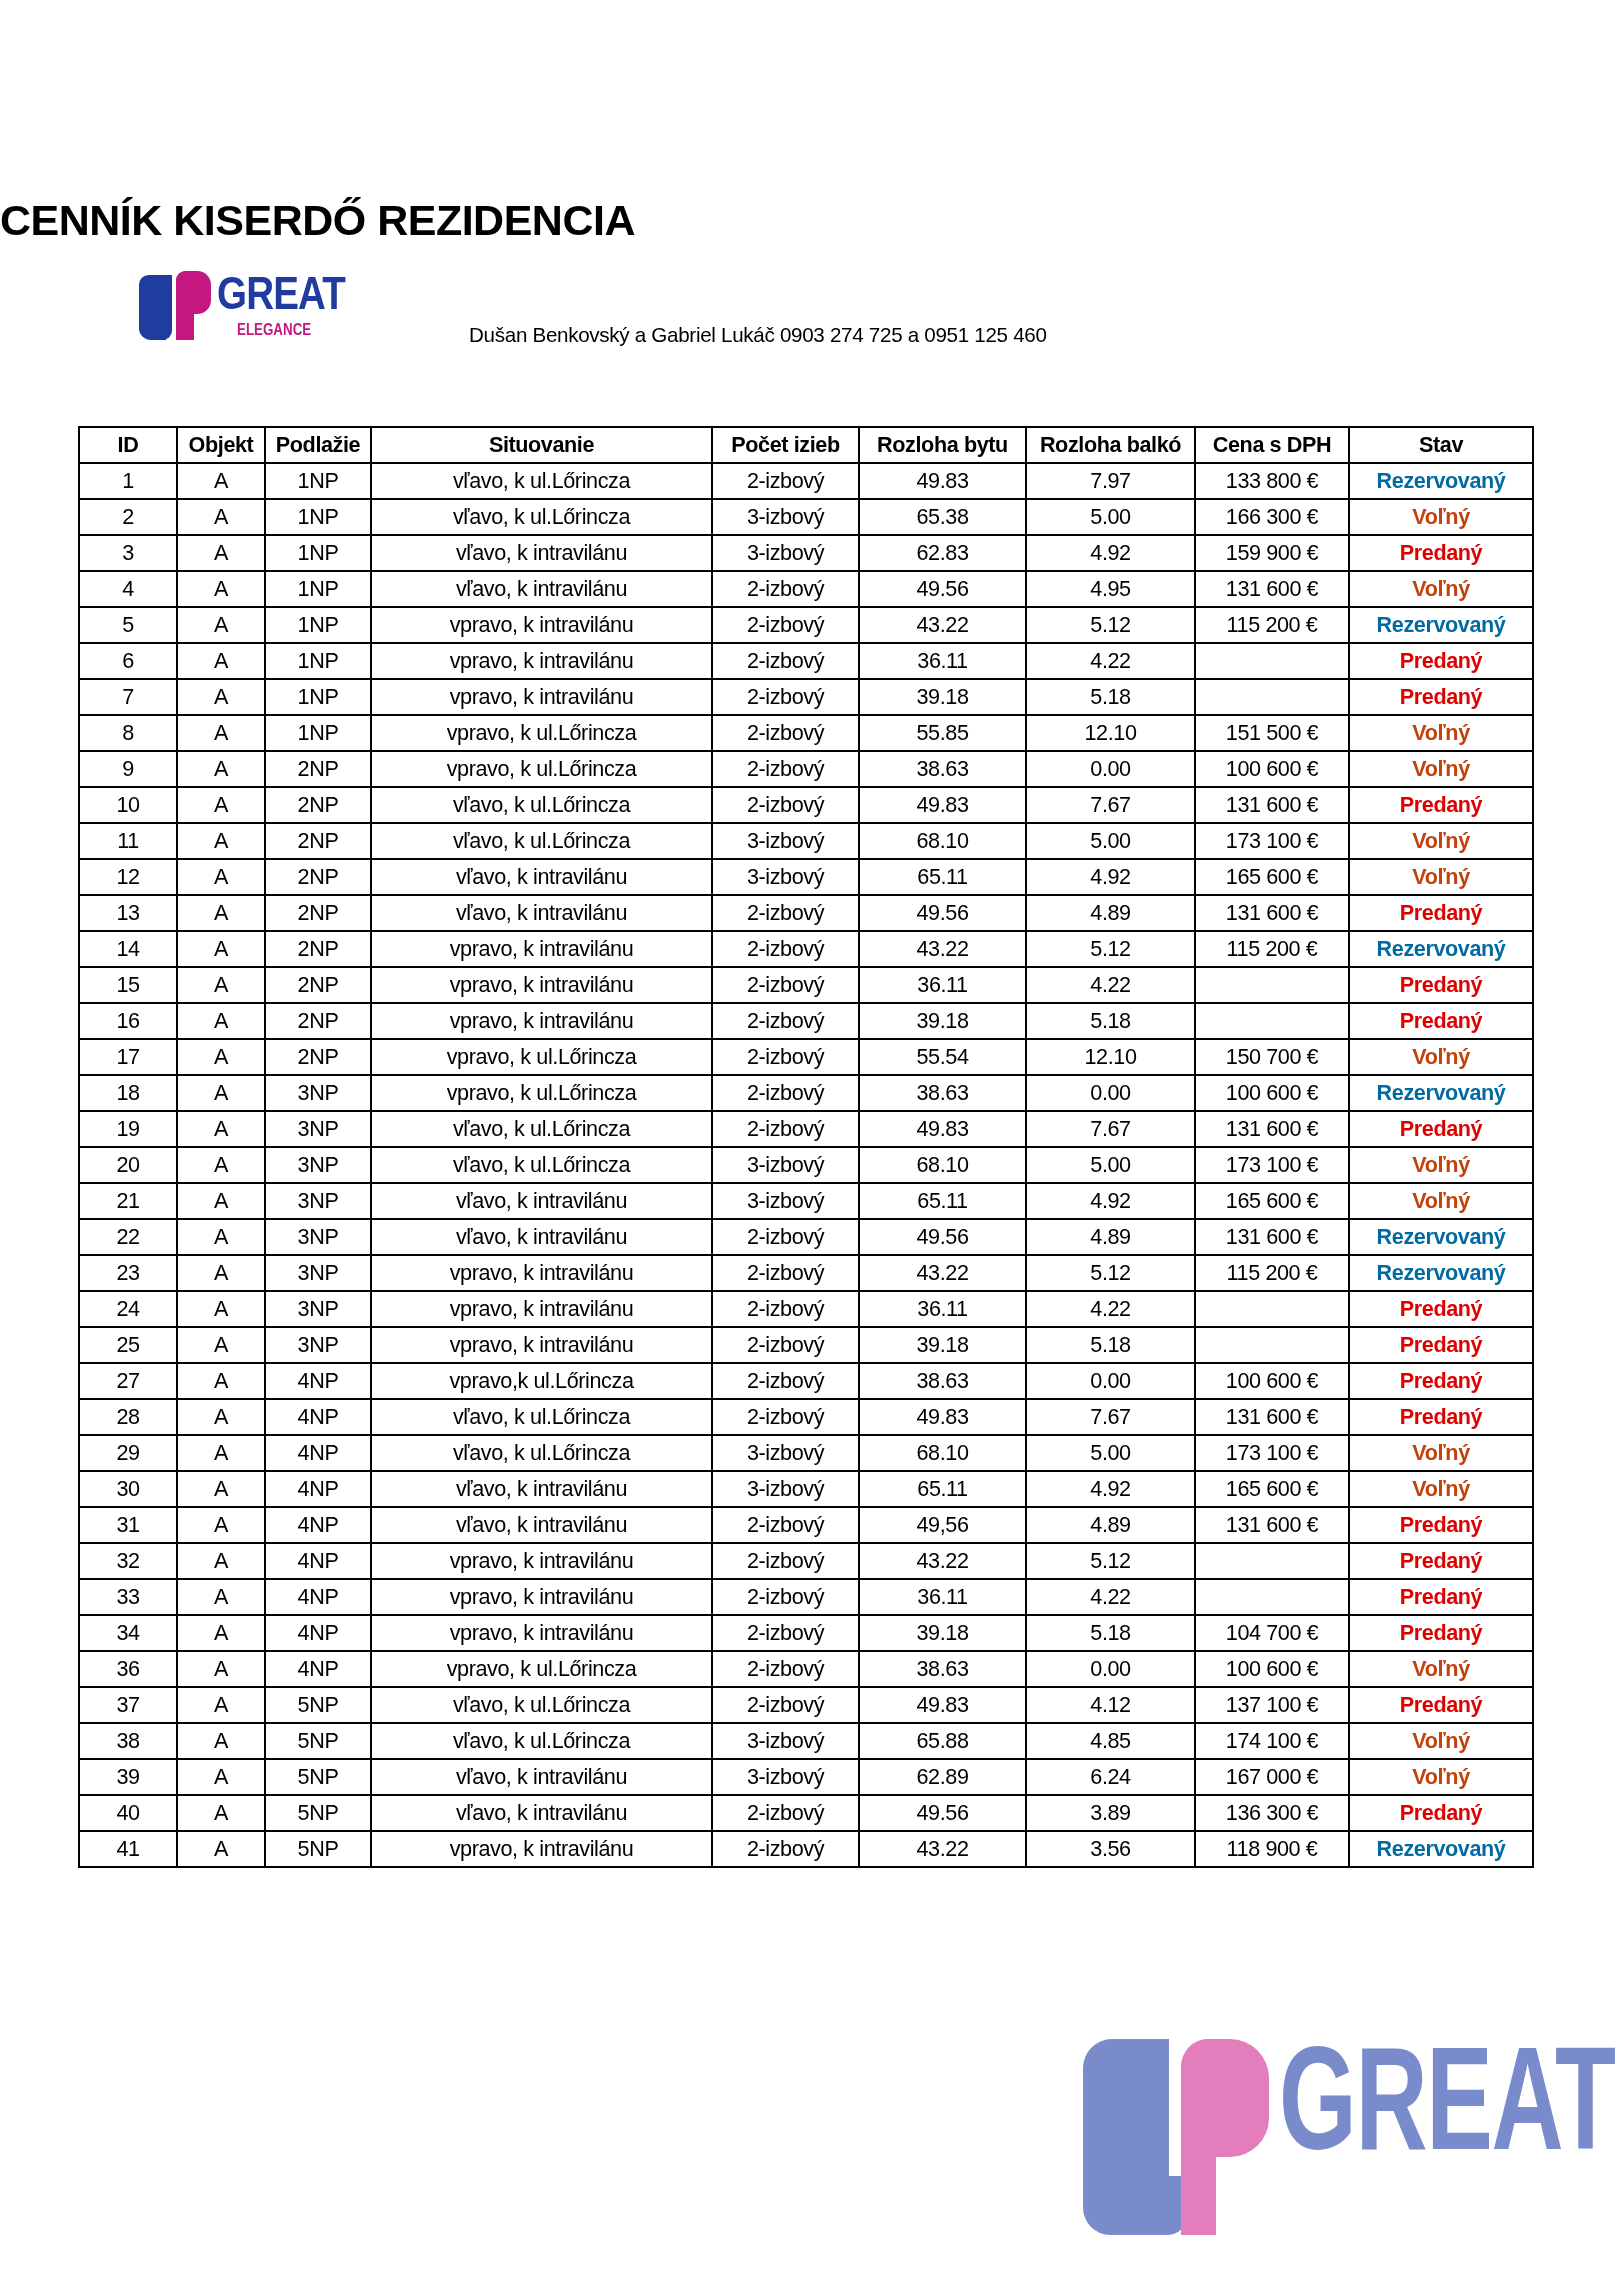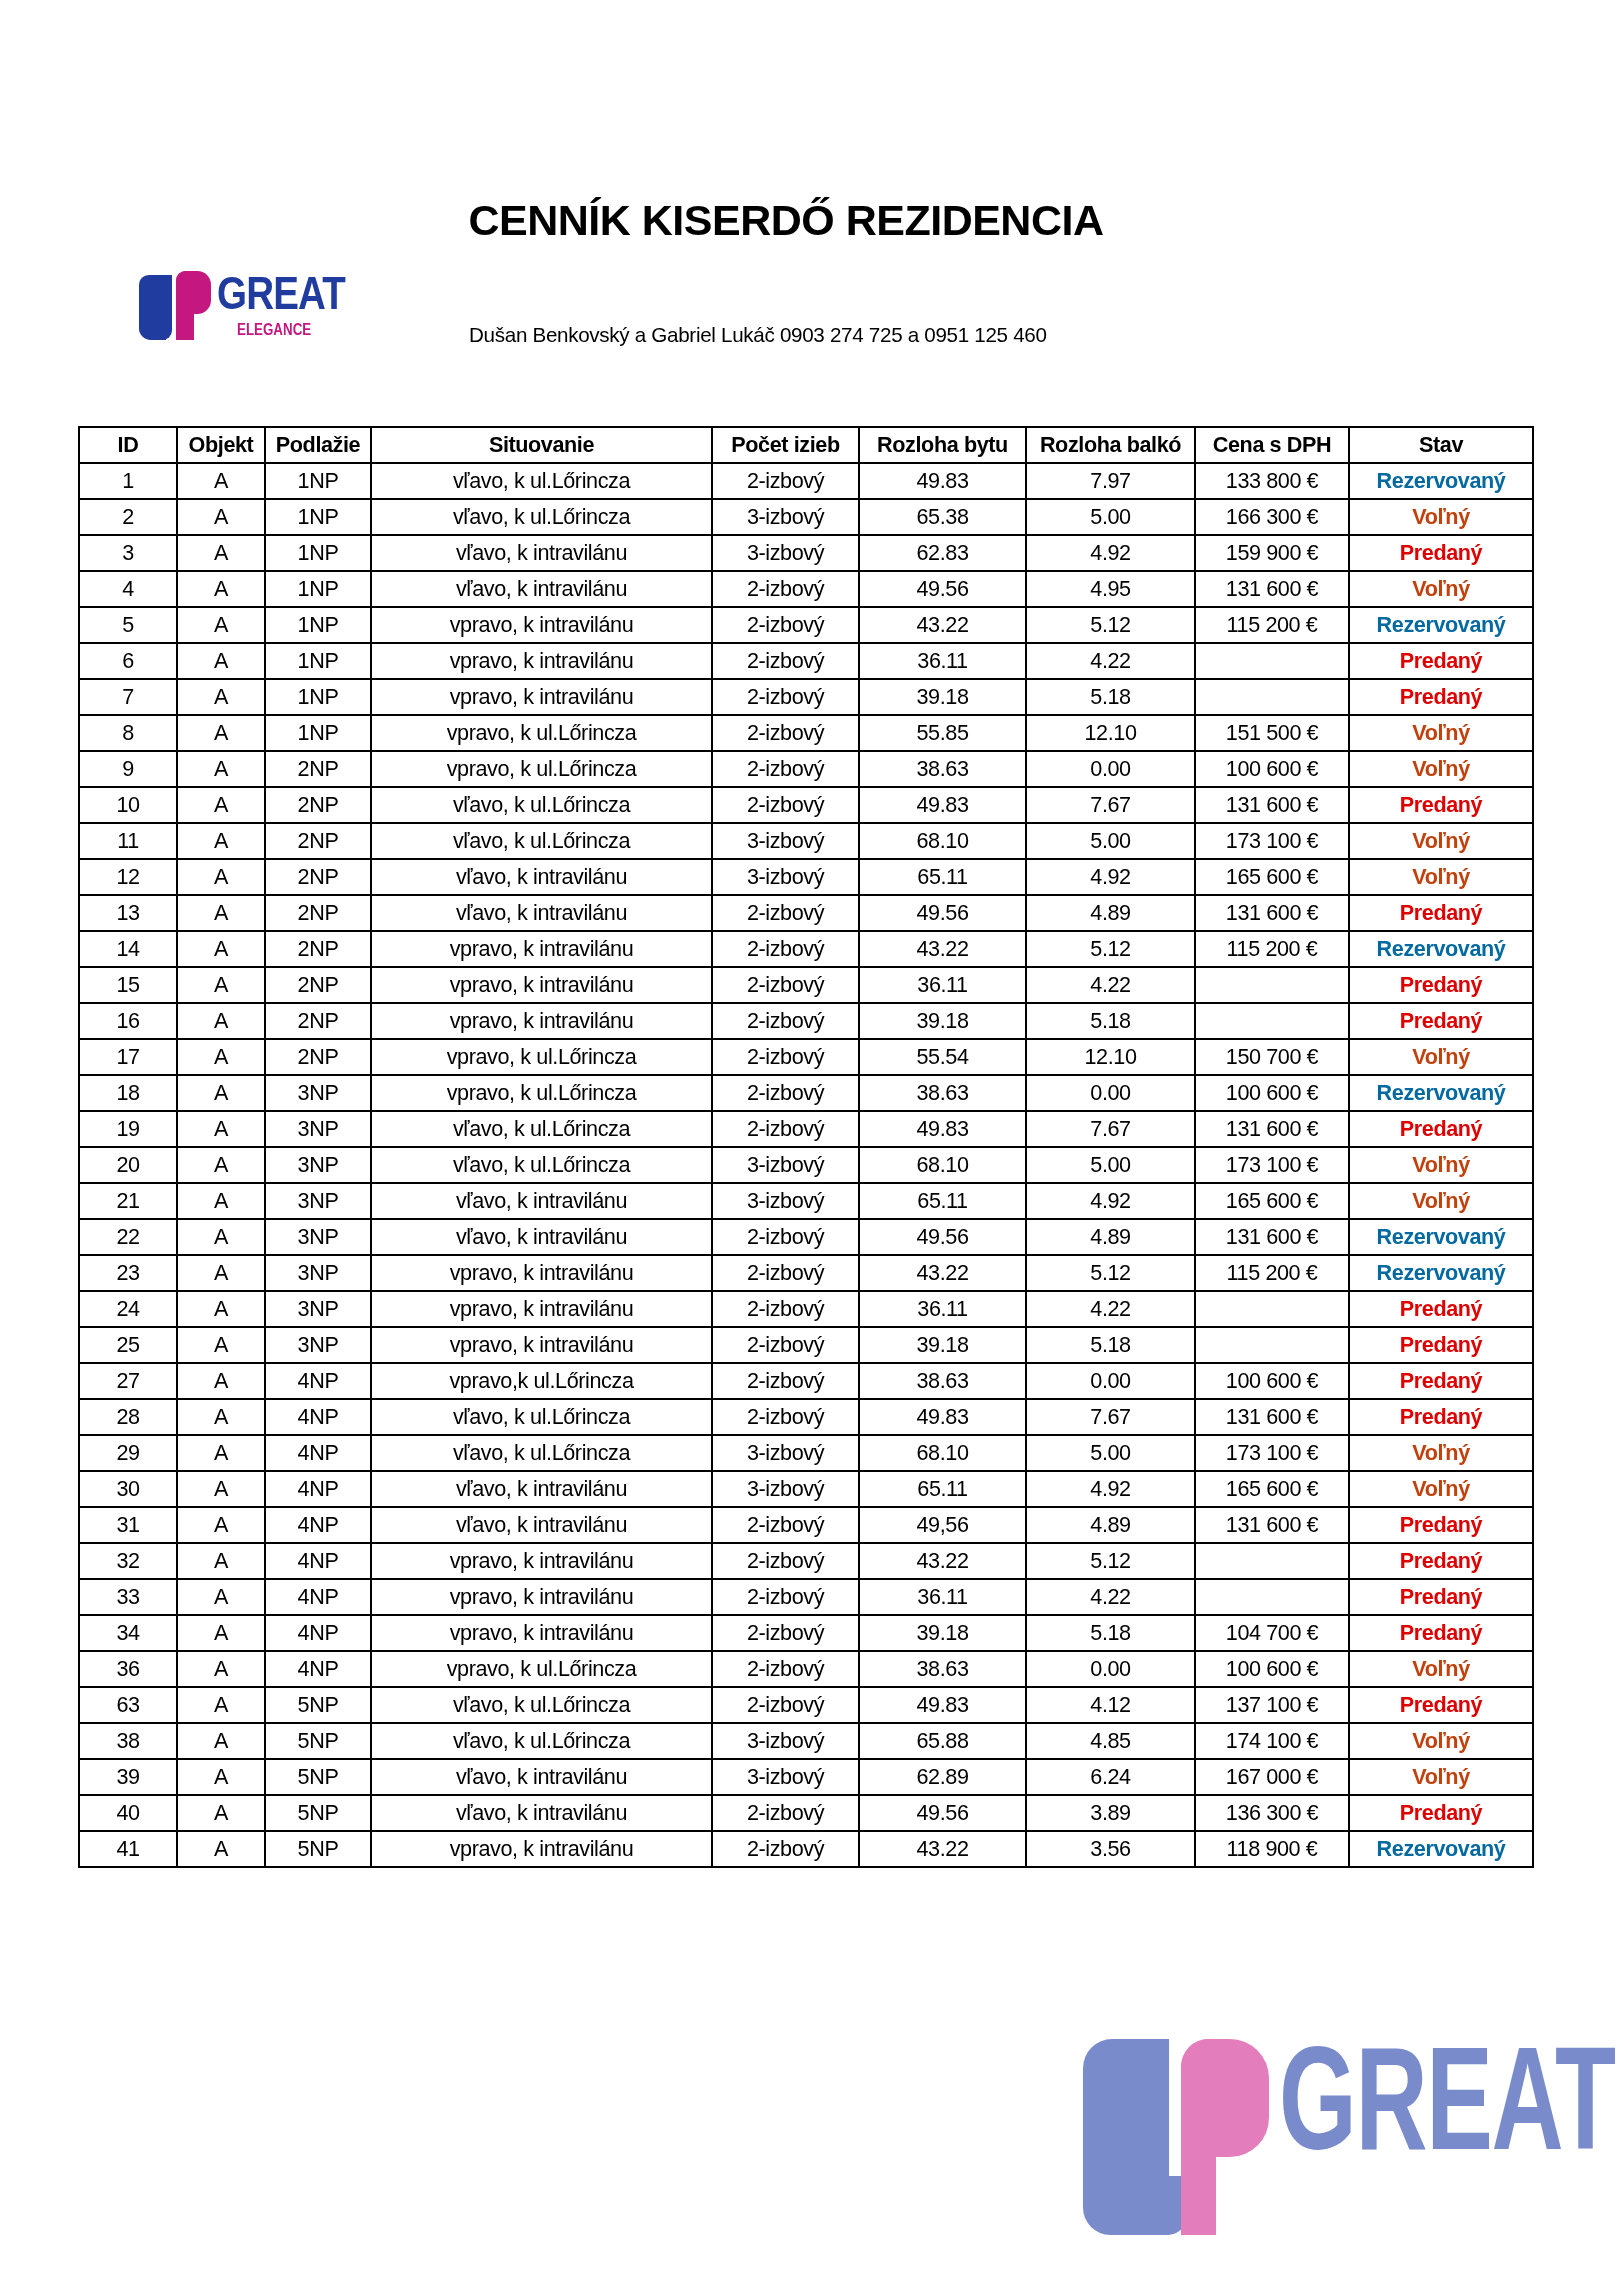--- a/index.html
+++ b/index.html
@@ -1,18 +1,18 @@
 <!DOCTYPE html>
 <html><head>
 <meta charset="utf-8">
 <style>
   html, body { margin:0; padding:0; background:#ffffff; }
   body { width:1621px; height:2292px; position:relative; overflow:hidden;
          font-family:"Liberation Sans", sans-serif; color:#000; }
-  .title { position:absolute; left:0; width:1572px; top:196px; text-align:center;
+  .title { position:absolute; left:0; width:1572px; top:196px; text-align:left;
            font-family:"Liberation Sans", sans-serif; font-weight:bold; font-size:43px;
            letter-spacing:-0.5px; }
   .subtitle { position:absolute; left:469px; top:323px; font-size:20.6px;
               font-family:"Liberation Sans", sans-serif; letter-spacing:-0.3px; }
   .logo { position:absolute; left:139px; top:267px; width:230px; height:78px; }
   .logo .u { position:absolute; left:0; top:7.8px; width:27.4px; height:65px; background:var(--blue);
              border-radius:9.8px 0 0 11.8px; }
   .logo .u2 { position:absolute; left:19.6px; top:7.8px; width:13.7px; height:65px; background:var(--blue);
               border-radius:0 0 9.8px 0; }
   .logo .p { position:absolute; left:37px; top:3.9px; width:35px; height:69px; }
@@ -452,21 +452,21 @@
         <td>A</td>
         <td>4NP</td>
         <td>vpravo, k ul.Lőrincza</td>
         <td>2-izbový</td>
         <td>38.63</td>
         <td>0.00</td>
         <td>100 600 €</td>
         <td class="st-Voľný">Voľný</td>
       </tr>
       <tr>
-        <td>63</td>
+        <td>37</td>
         <td>A</td>
         <td>5NP</td>
         <td>vľavo, k ul.Lőrincza</td>
         <td>2-izbový</td>
         <td>49.83</td>
         <td>4.12</td>
         <td>137 100 €</td>
         <td class="st-Predaný">Predaný</td>
       </tr>
       <tr>

